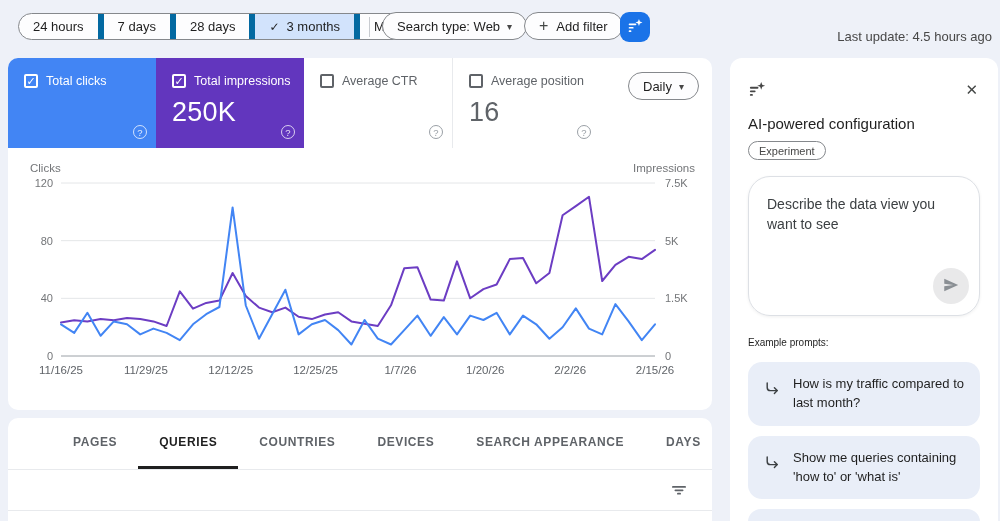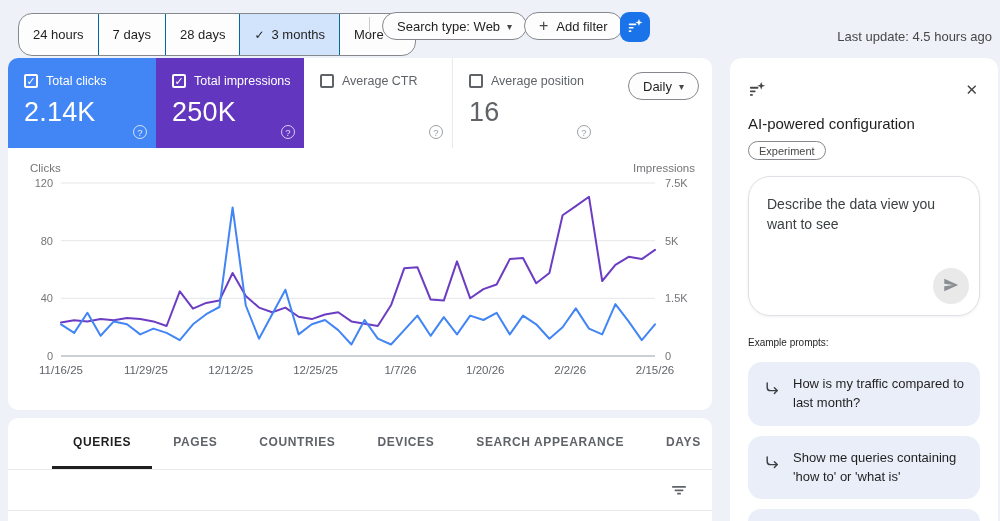--- a/index.html
+++ b/index.html
@@ -2,22 +2,22 @@
 <html><head>
 <meta charset="utf-8">
 <style>
   * { margin:0; padding:0; box-sizing:border-box; }
   html,body { width:1000px; height:521px; overflow:hidden; }
   body { font-family:"Liberation Sans","DejaVu Sans",sans-serif; background:#eef1f8; color:#1f1f1f; position:relative; }
   .card { position:absolute; background:#fff; border-radius:10px; }
 
   
   .topbar { position:absolute; left:0; top:0; width:1000px; height:54px; }
-  .range-group { position:absolute; left:18px; top:13px; height:43px; display:flex; border:1px solid #85888c; border-radius:14px; background:#fdfdfe; overflow:hidden; }
-  .range-btn { display:flex; align-items:center; gap:7px; padding:0 14px; font-size:13px; color:#1f1f1f; border-left:1px solid #0369a1; cursor:pointer; background:transparent; white-space:nowrap; }
+  .range-group { position:absolute; left:18px; top:13px; height:27px; display:flex; border:1px solid #85888c; border-radius:14px; background:#fdfdfe; overflow:hidden; }
+  .range-btn { display:flex; align-items:center; gap:7px; padding:0 14px; font-size:13px; color:#1f1f1f; border-left:6px solid #0369a1; cursor:pointer; background:transparent; white-space:nowrap; }
   .range-btn:first-child { border-left:none; }
   .range-btn.selected { background:#d2e3fc; }
   .range-btn .check { font-size:12px; }
   .caret { font-size:10px; color:#474747; margin-left:7px; }
   .vdiv { position:absolute; left:369px; top:17px; width:1px; height:20px; background:#c8cbd0; }
   .pill { position:absolute; height:28px; display:flex; align-items:center; padding:0 14px; border:1px solid #85888c; border-radius:14px; background:#fdfdfe; font-size:13px; color:#1f1f1f; cursor:pointer; font-family:inherit; }
   .pill .plus { font-size:16px; margin-right:8px; color:#444746; }
   .ai-btn { position:absolute; left:620px; top:12px; width:30px; height:30px; border:none; border-radius:9px; background:#1a73e8; cursor:pointer; display:flex; align-items:center; justify-content:center; }
   .last-update { position:absolute; right:8px; top:29px; font-size:13px; color:#474747; }
 
@@ -123,21 +123,20 @@
   <div class="last-update">Last update: 4.5 hours ago</div>
 </div>
 
 <div class="card main-card">
   <div class="metrics-row" id="metricsRow">
       <div class="metric-card colored" style="background: rgb(66, 133, 244);">
         <div class="metric-head">
           <span class="cbx">✓</span>
           <span class="metric-label">Total clicks</span>
         </div>
-        <div class="metric-value">2.14K</div>
         <span class="help">?</span>
       </div>
       <div class="metric-card colored" style="background: rgb(98, 54, 190);">
         <div class="metric-head">
           <span class="cbx">✓</span>
           <span class="metric-label">Total impressions</span>
         </div>
         <div class="metric-value">250K</div>
         <span class="help">?</span>
       </div>
@@ -186,22 +185,22 @@
       <div class="x-tick" style="left: 275.571px;">12/25/25</div>
       <div class="x-tick" style="left: 360.429px;">1/7/26</div>
       <div class="x-tick" style="left: 445.286px;">1/20/26</div>
       <div class="x-tick" style="left: 530.143px;">2/2/26</div>
       <div class="x-tick" style="left: 615px;">2/15/26</div>
     </div>
 </div>
 
 <div class="card table-card">
   <div class="tabs" id="tabsRow">
+      <div class="tab">PAGES</div>
       <div class="tab active">QUERIES</div>
-      <div class="tab">PAGES</div>
       <div class="tab">COUNTRIES</div>
       <div class="tab">DEVICES</div>
       <div class="tab">SEARCH APPEARANCE</div>
       <div class="tab">DAYS</div>
     </div>
   <div class="table-toolbar">
     <span class="filter-ic">
       <svg width="18" height="18" viewBox="0 0 18 18">
           <g fill="#5f6368">
         <rect x="2" y="5" width="14" height="1.8" rx=".9"></rect>

